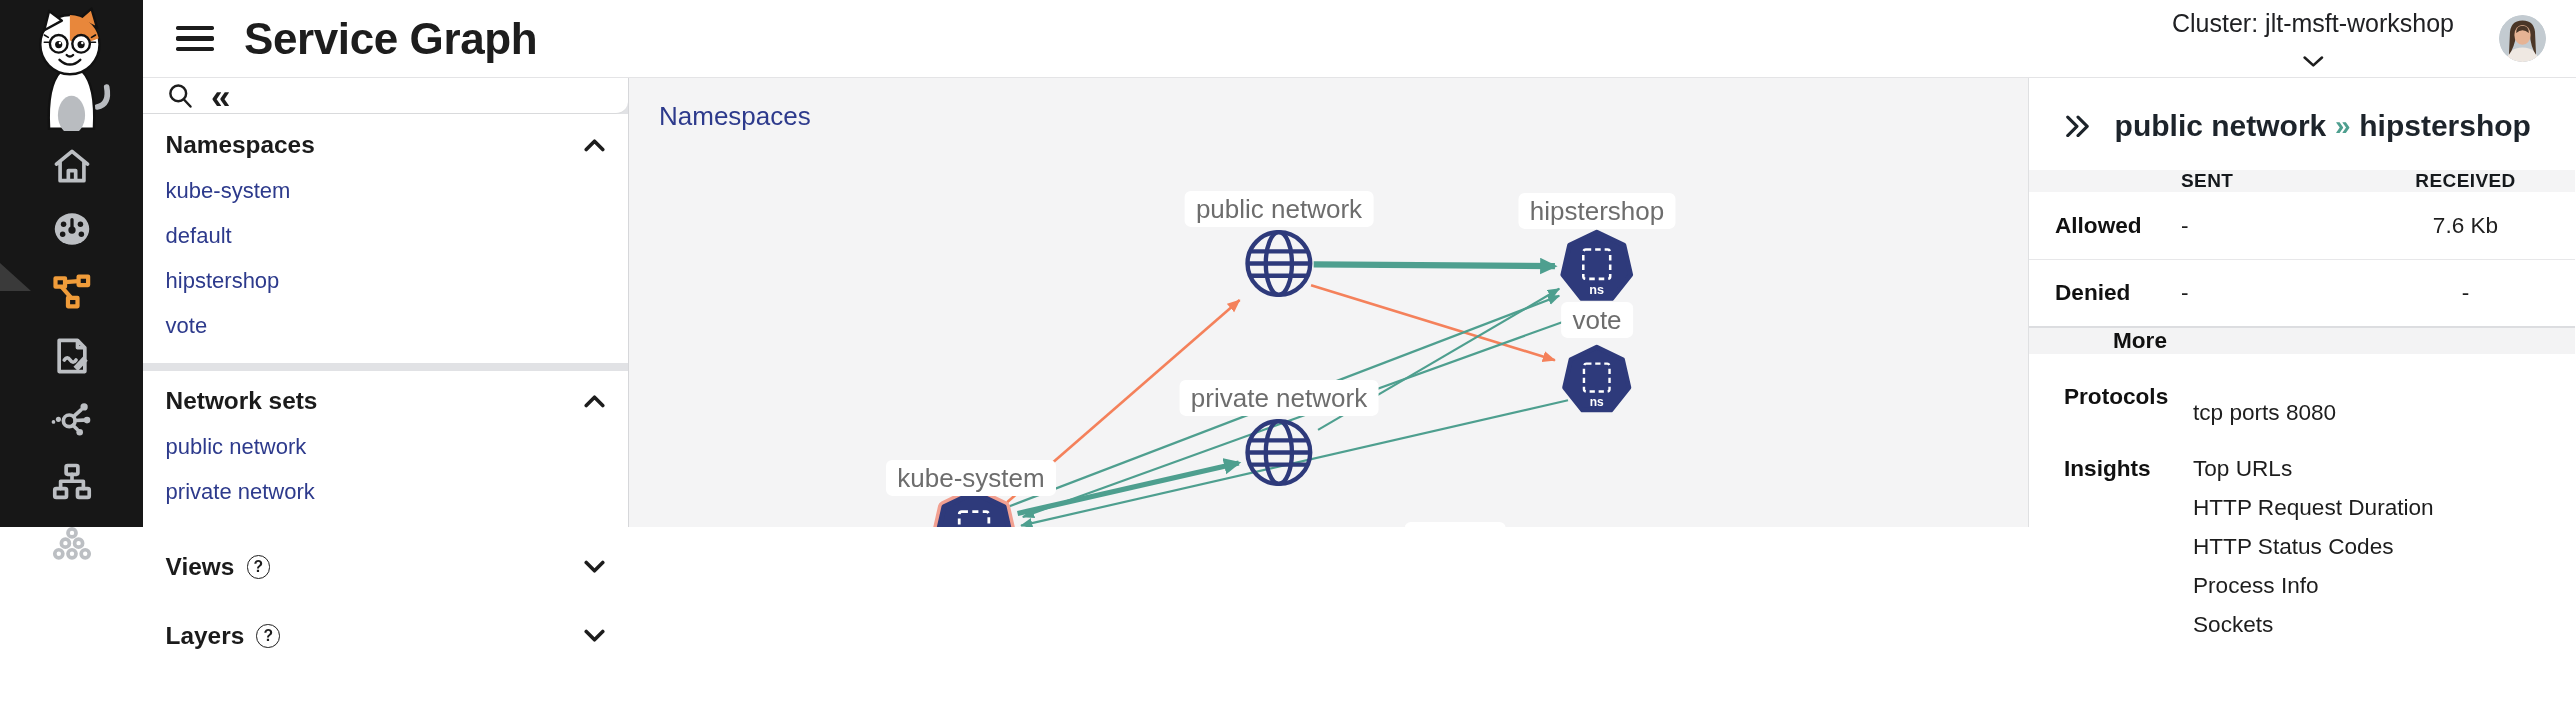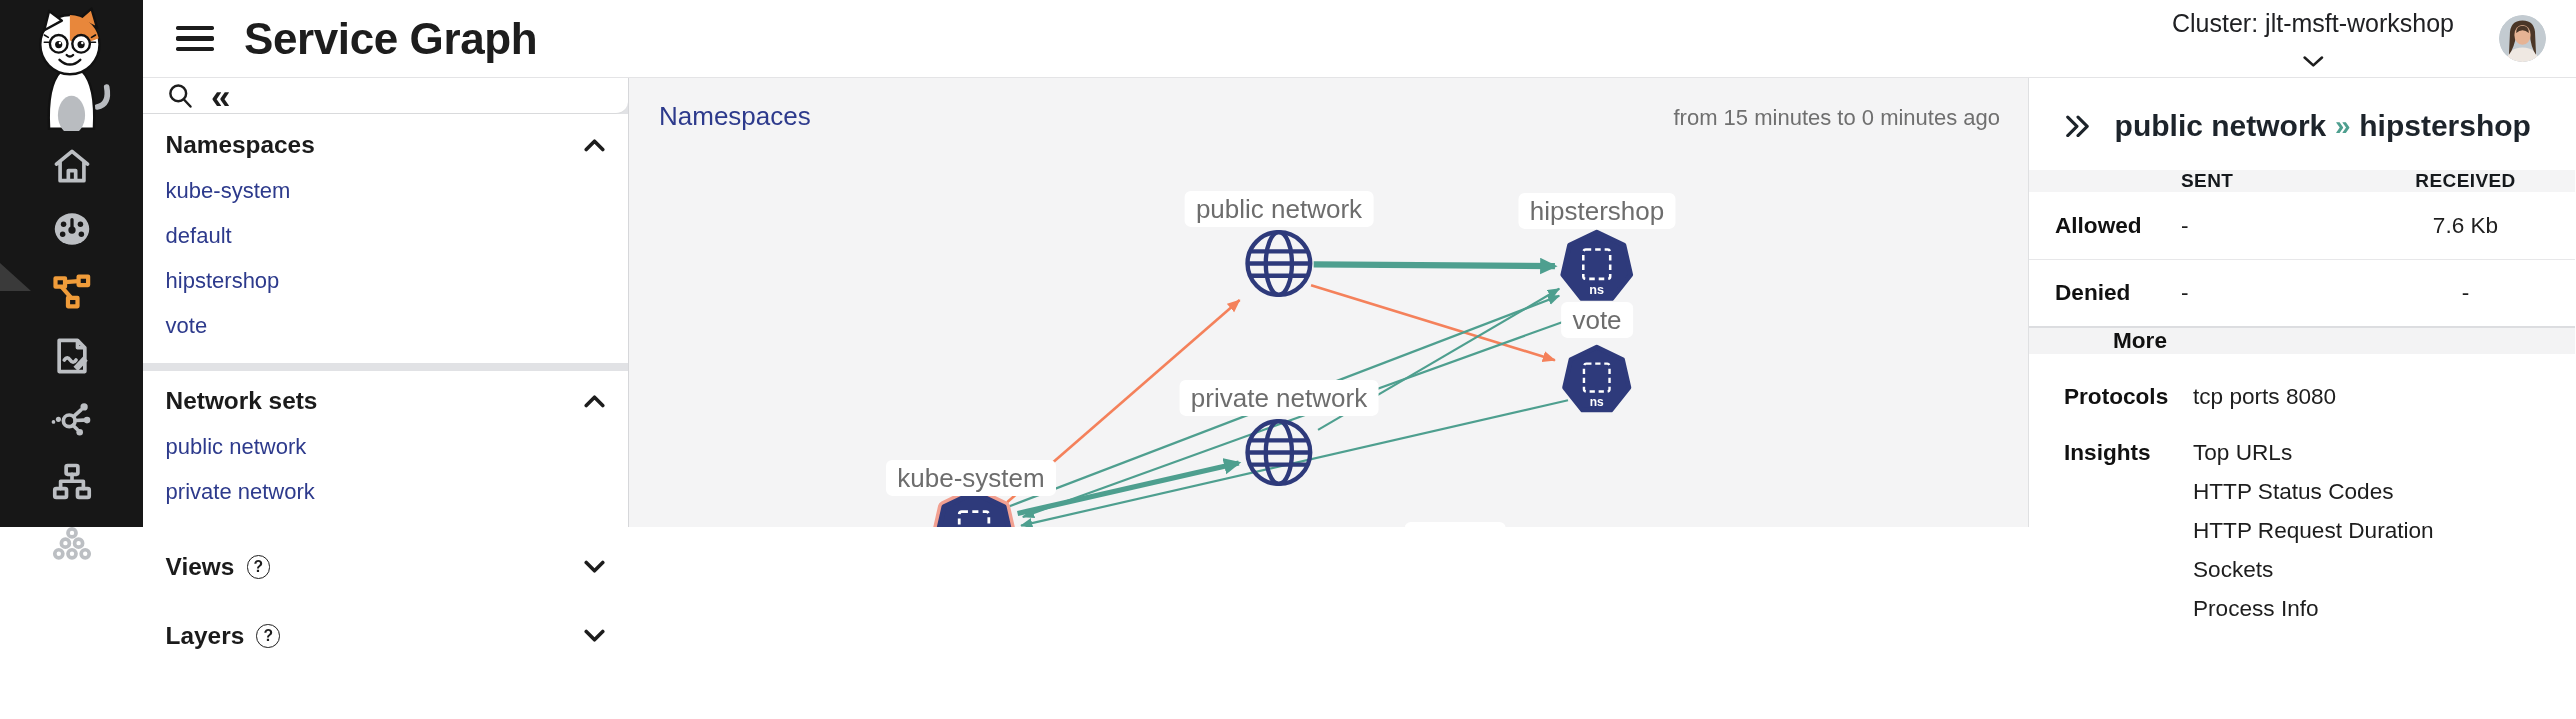--- a/index.html
+++ b/index.html
@@ -71,21 +71,21 @@
   .d-grid { display:grid; grid-template-columns:152px 144px 1fr; align-items:center; }
   .d-table-head { margin-top:27px; height:51px; background:#f4f4f5; font-size:19px; font-weight:700; letter-spacing:0.4px; color:#15191d; }
   .d-col-c { }
   .d-col-r { text-align:center; padding-left:31px; }
   .d-row { height:68px; border-bottom:0.9px solid #e7e7e9; font-size:22.6px; color:#1e1e1e; }
   .d-row:last-of-type { border-bottom:2.6px solid #dcdde0; }
   .r-label { font-weight:700; padding-left:26px; color:#111; }
   .d-more { height:37px; background:#f3f3f4; display:flex; align-items:center; padding-left:84px; font-size:22.6px; font-weight:700; color:#111; cursor:pointer; }
   .d-kv { margin-top:22.6px; display:grid; grid-template-columns:117px auto; padding-left:35px; align-items:start;gap:12px; }
   .kv-label { font-size:22.6px; font-weight:700; color:#111; line-height:39px; }
-  .kv-value { font-size:22.6px; color:#1e1e1e; line-height:39px; }
+  .kv-value { font-size:22.6px; color:#1e1e1e; line-height:39px;margin-top:16px; }
   .d-kv.insights { margin-top:17.4px; }
   .insight-item { font-size:22.6px; color:#1d1d1d; line-height:39px; cursor:pointer; }
 </style>
 </head>
 <body>
 
 <div class="app">
 
   <aside class="rail">
     <div class="logo">
@@ -268,21 +268,20 @@
                 </svg>
     </div>
 
   </div>
             <div class="section filler"></div>
           </div>
       </aside>
 
       <section class="graph">
         <div class="graph-title">Namespaces</div>
-        <div class="graph-time">from 15 minutes to 0 minutes ago</div>
         <svg id="graph-svg" width="1399" height="641" viewBox="0 0 1606 736">
           <defs>
             <marker id="arrow-teal" markerUnits="userSpaceOnUse" markerWidth="16" markerHeight="14" refX="13" refY="6" orient="auto">
                 <path d="M0,0 L14,6 L0,12 Z" fill="#4E9F8F"></path>
               </marker>
             <marker id="arrow-teal-big" markerUnits="userSpaceOnUse" markerWidth="26" markerHeight="22" refX="17" refY="9.5" orient="auto">
                 <path d="M0,0 L20,9.5 L0,19 Z" fill="#4E9F8F"></path>
               </marker>
             <marker id="arrow-salmon" markerUnits="userSpaceOnUse" markerWidth="18" markerHeight="15" refX="14" refY="6.5" orient="auto">
                 <path d="M0,0 L15,6.5 L0,13 Z" fill="#F4815B"></path>
@@ -380,23 +379,23 @@
 
         <div class="d-kv">
           <span class="kv-label">Protocols</span>
           <span class="kv-value">tcp ports 8080</span>
         </div>
 
         <div class="d-kv insights">
           <span class="kv-label">Insights</span>
           <div id="insight-list">
               <div class="insight-item">Top URLs</div>
+              <div class="insight-item">HTTP Request Duration</div>
               <div class="insight-item">HTTP Status Codes</div>
-              <div class="insight-item">HTTP Request Duration</div>
+              <div class="insight-item">Process Info</div>
               <div class="insight-item">Sockets</div>
-              <div class="insight-item">Process Info</div>
             </div>
         </div>
       </aside>
     </div>
   </div>
 </div>
 
 
 </body></html>

